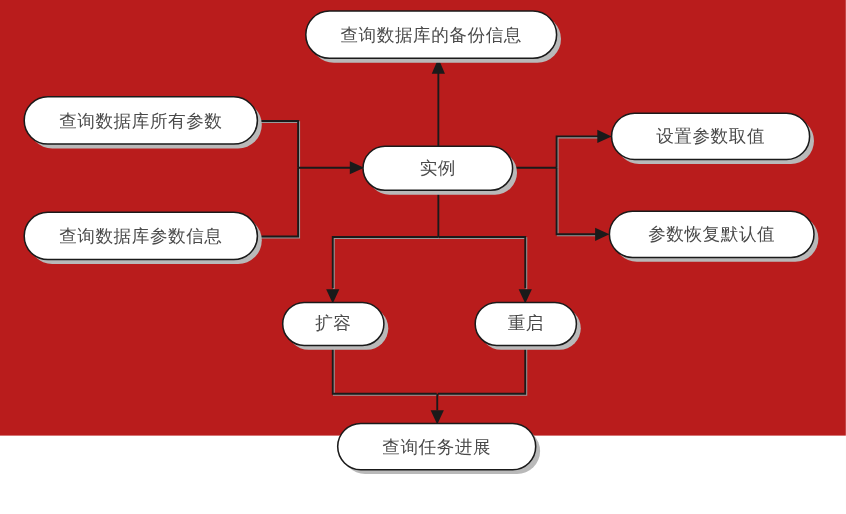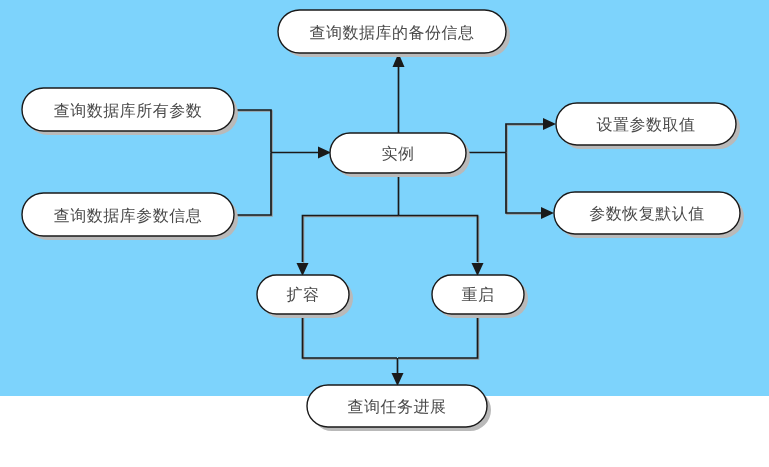--- a/index.html
+++ b/index.html
@@ -10,21 +10,21 @@
   body {
     width: 769px;
     height: 467px;
     font-family: "DejaVu Sans", "Liberation Sans", sans-serif;
     overflow: hidden;
   }
   #diagram-root {
     position: relative;
     width: 769px;
     height: 396px;
-    background: #7dd3fc;
+    background: #b91c1c;
     text-decoration: underline;
   }
   svg#flow {
     display: block;
     width: 769px;
     height: 467px;
   }
   .node-shape {
     fill: #ffffff;
     stroke: #1a1a1a;

